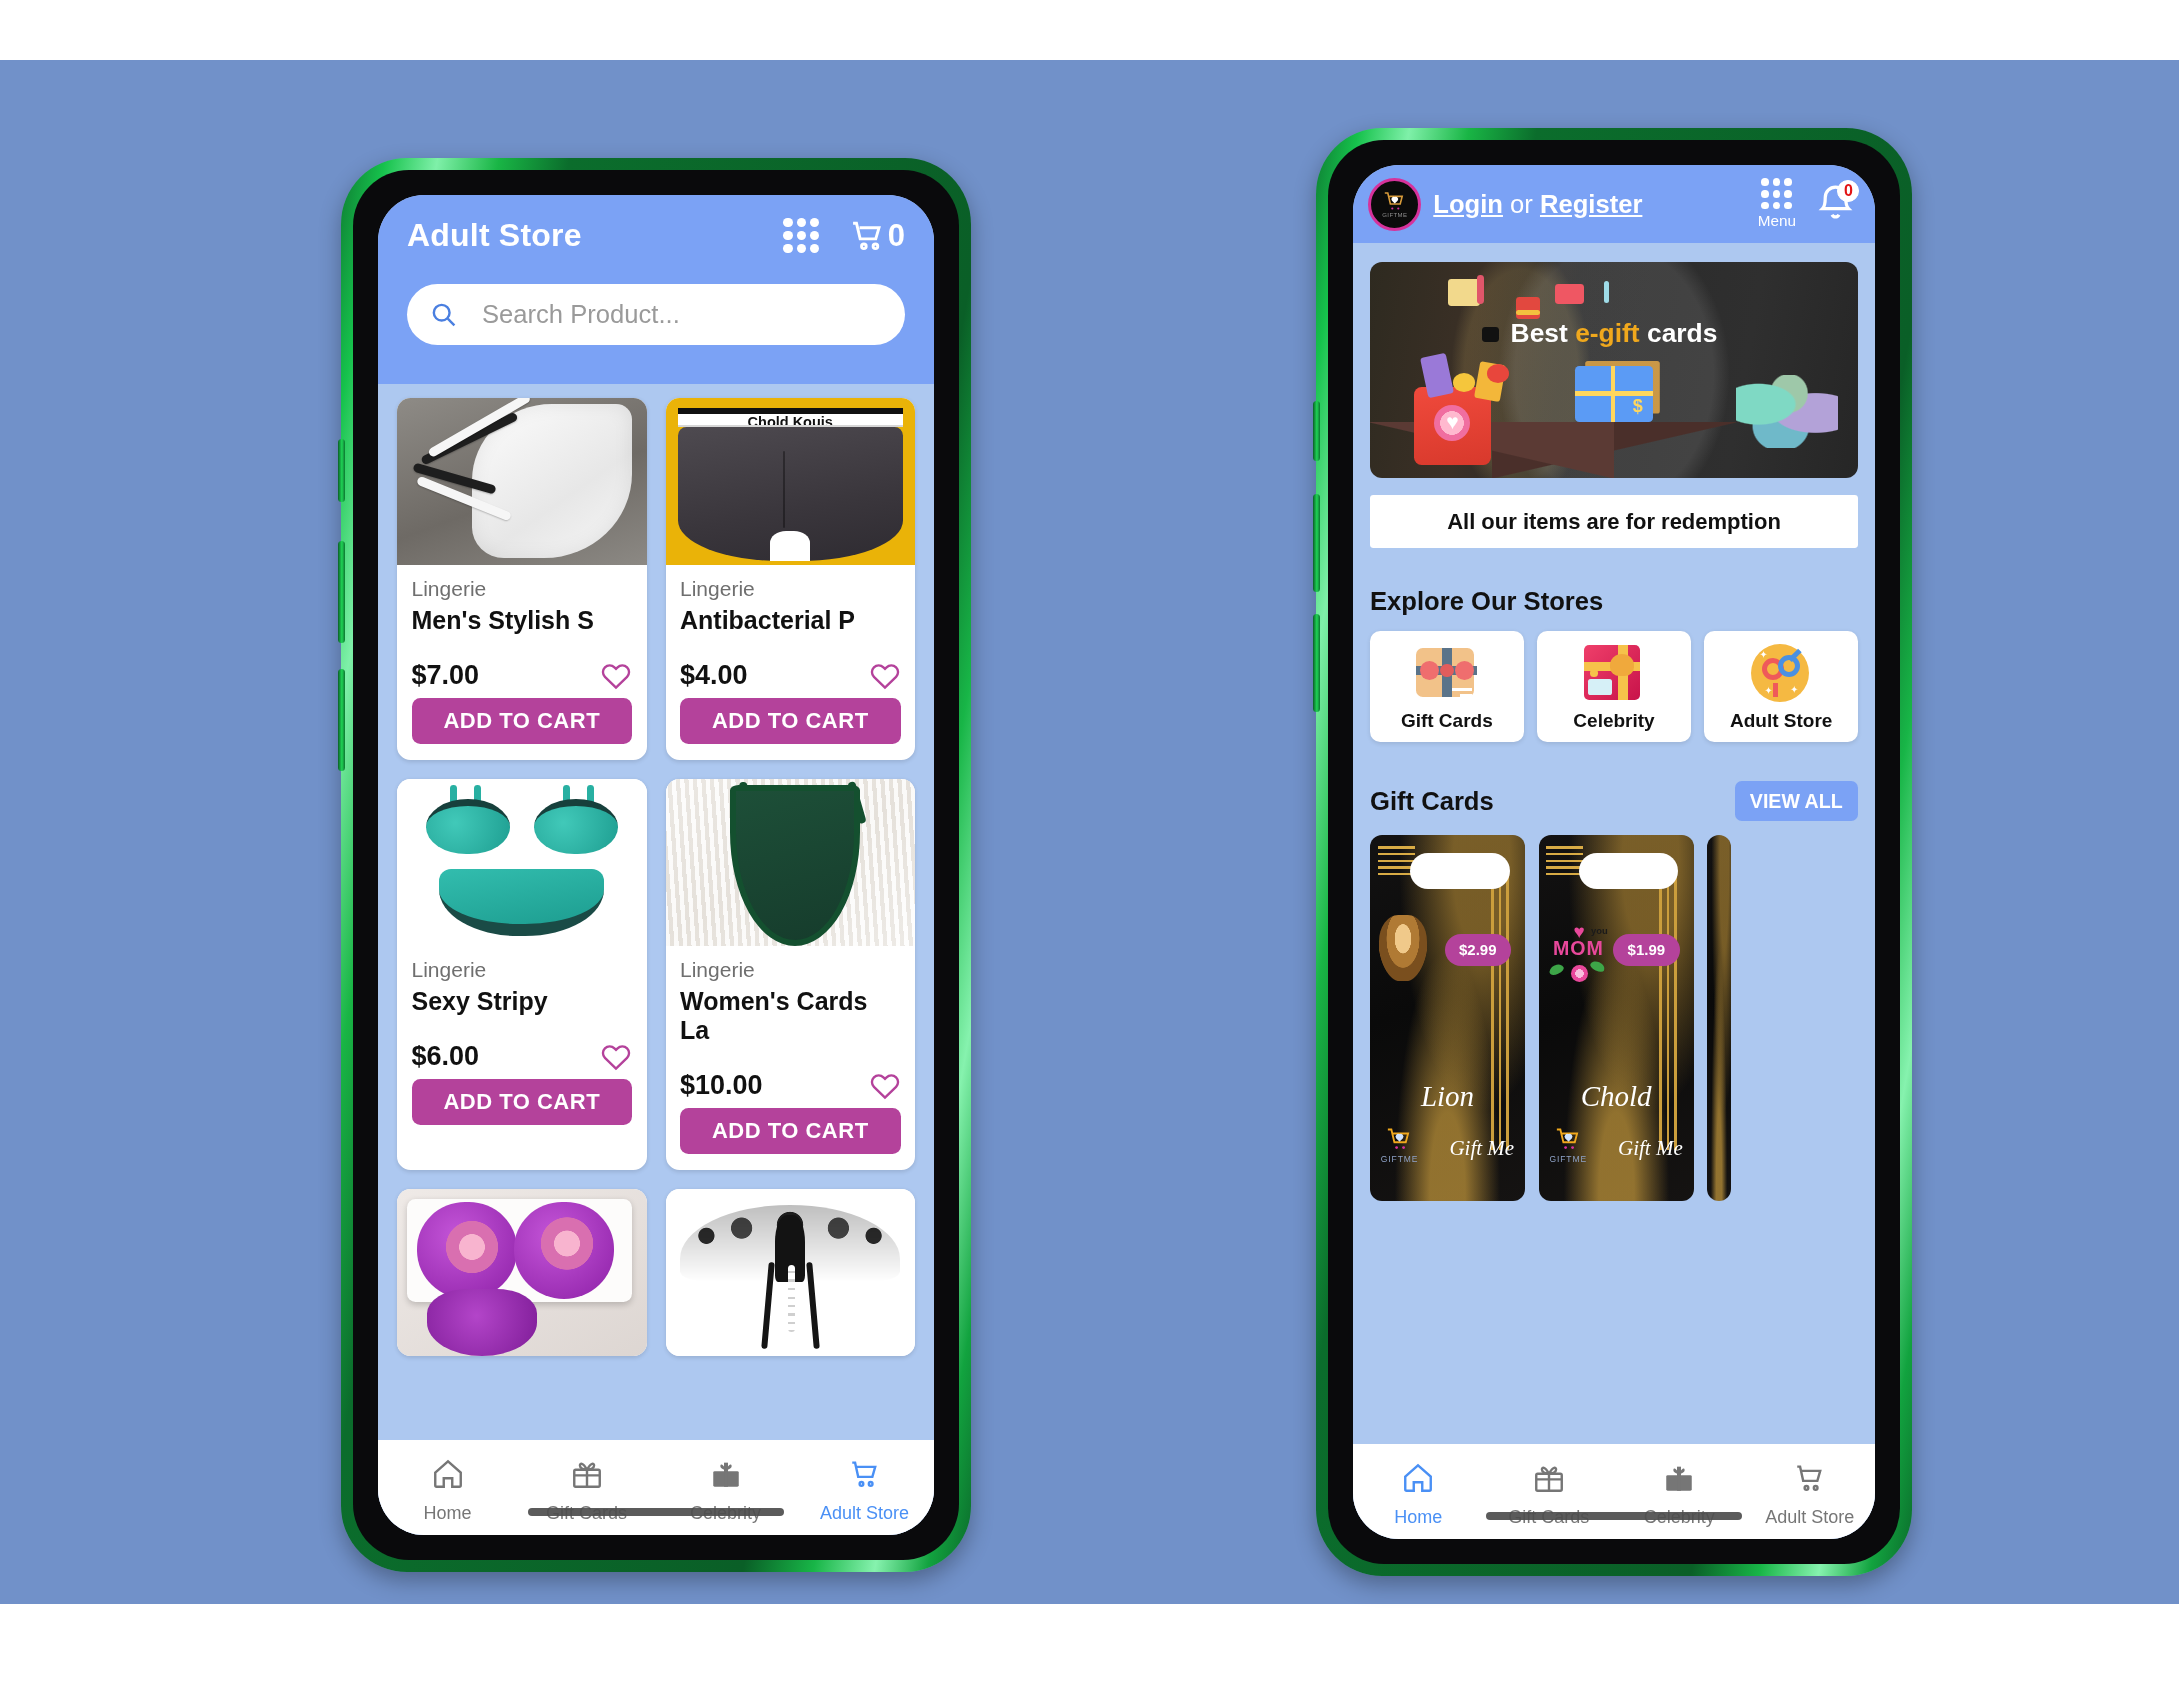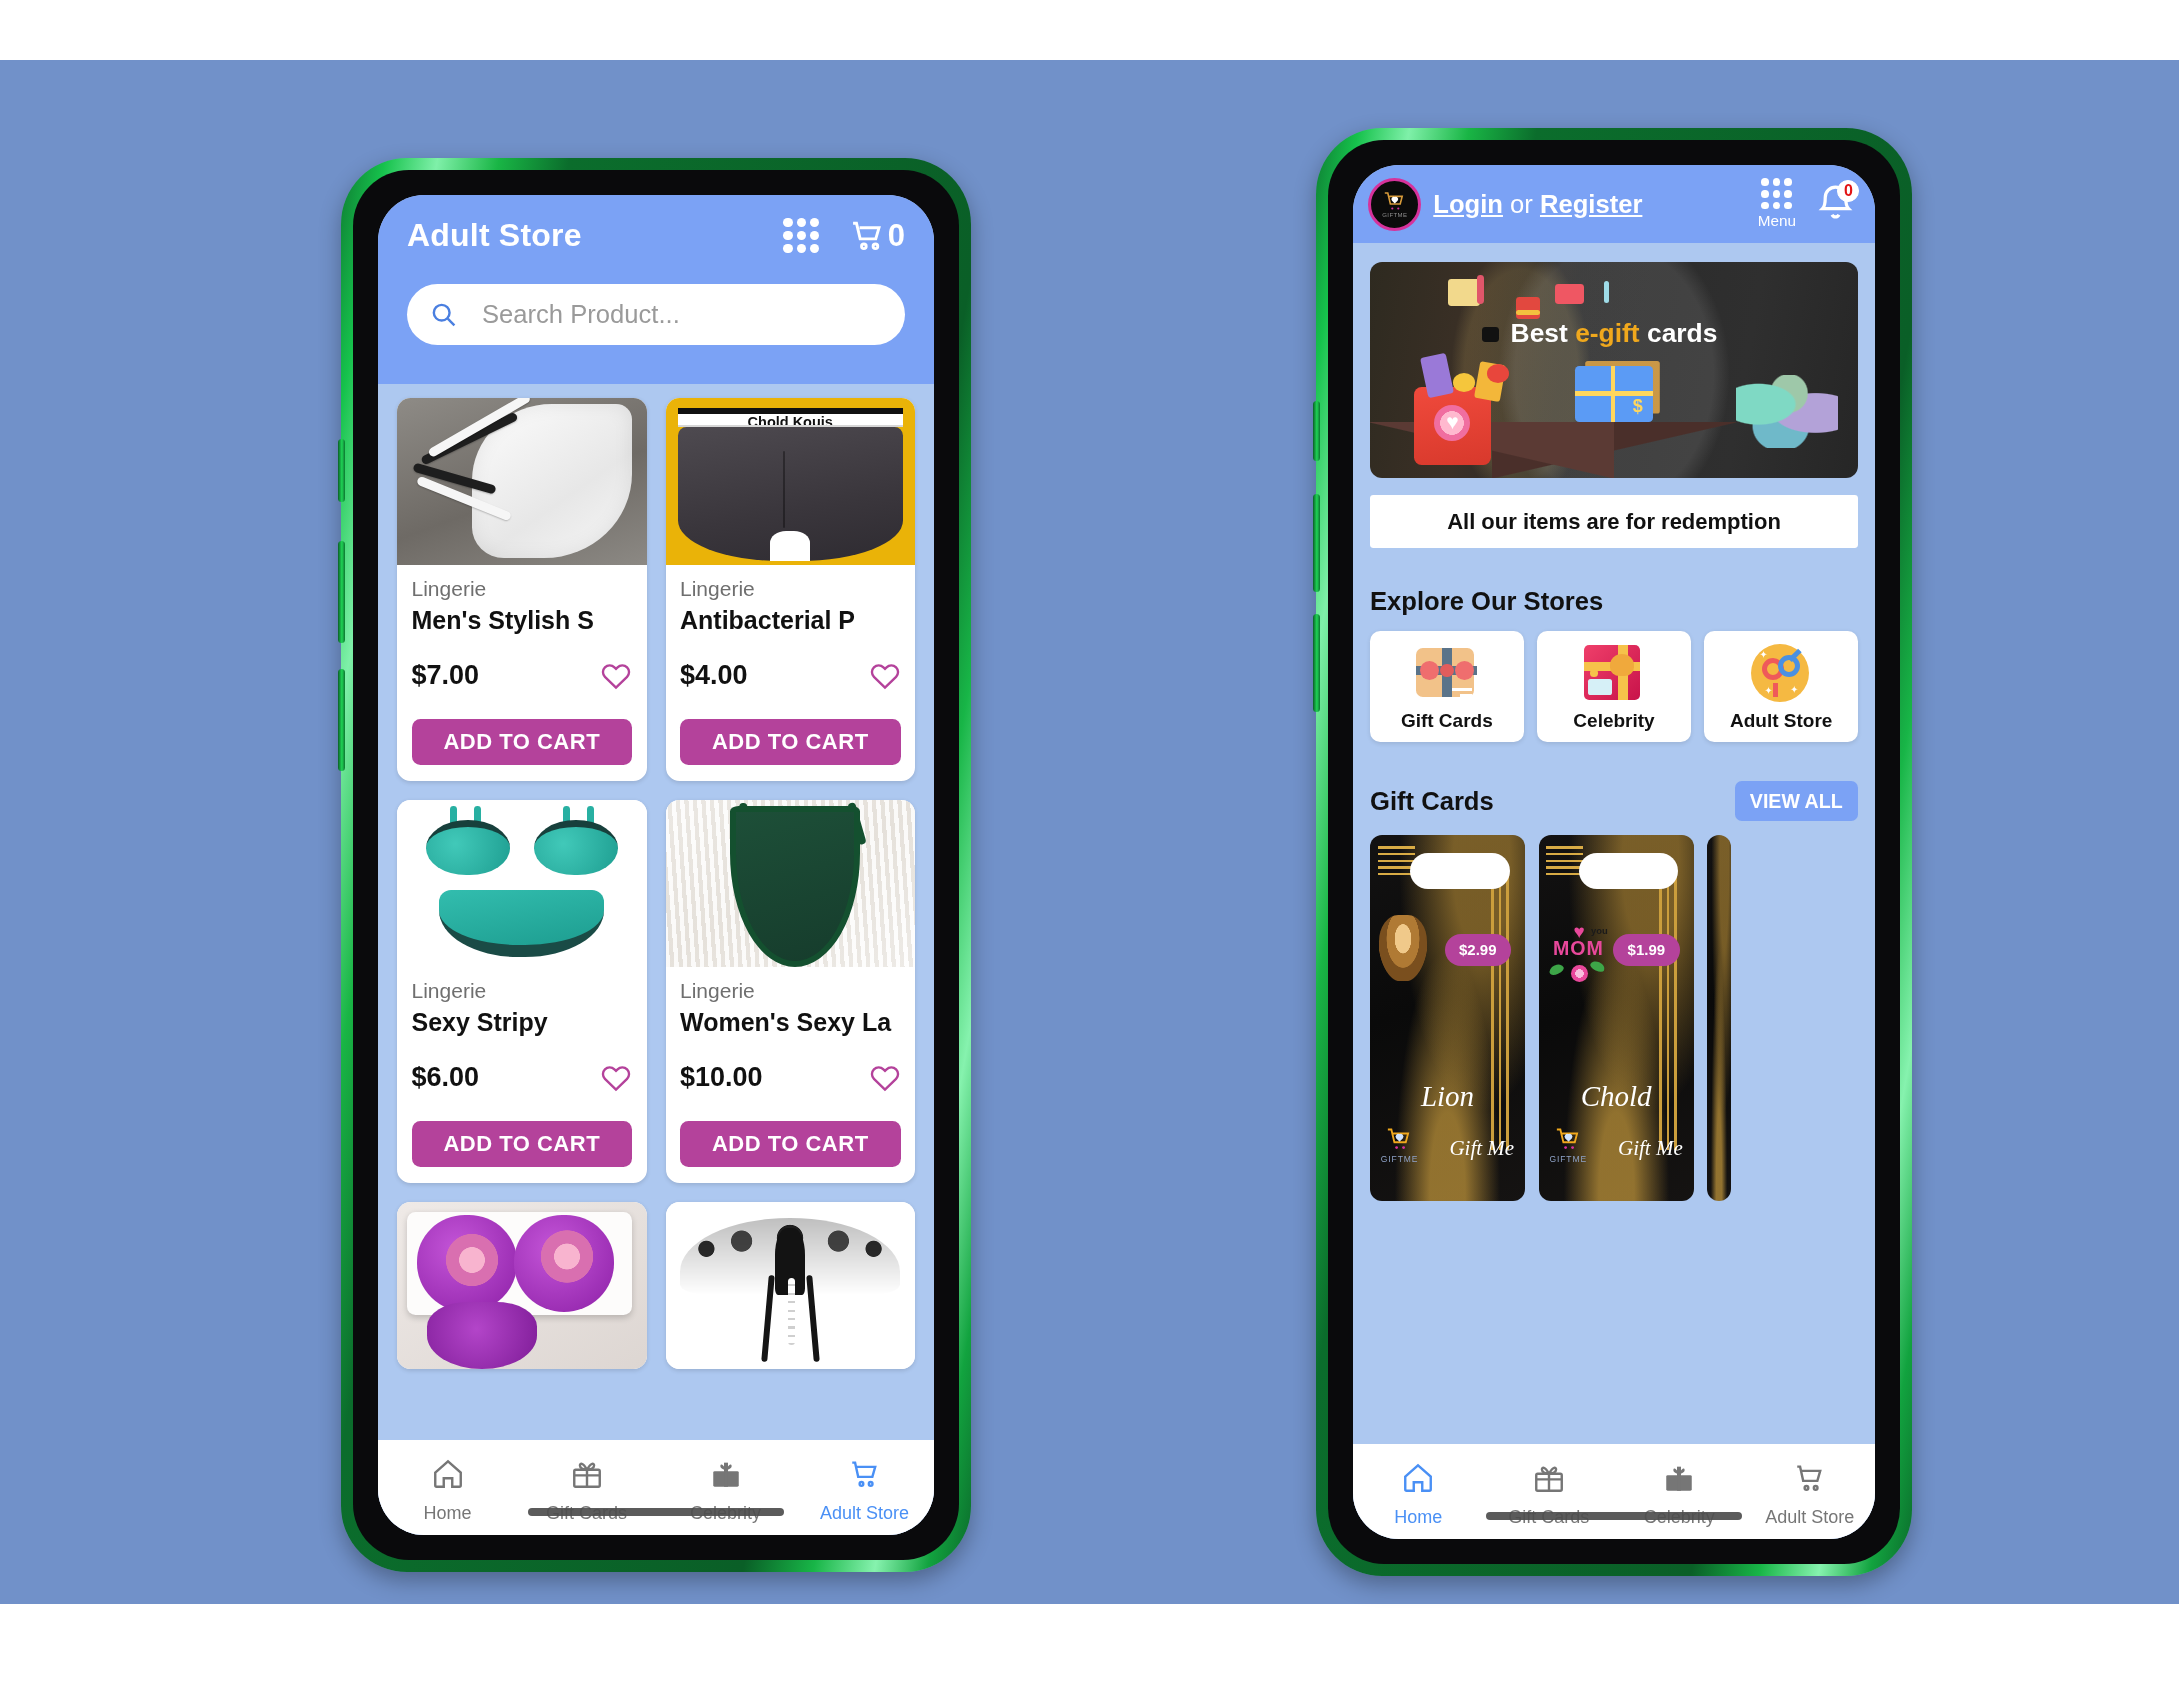--- a/index.html
+++ b/index.html
@@ -110,21 +110,21 @@
   }
   .pimg { width: 100%; height: 167px; position: relative; overflow: hidden; }
   .pbody { padding: 12px 14.5px 15.3px 14.5px; }
   .pcat { font-size: 21px; color: #6f6f6f; }
   .pname { font-size: 25px; color: #111; font-weight: 600; margin-top: 5.1px; }
   .prow { display: flex; align-items: center; margin-top: 25.6px; }
   .pprice { font-size: 27px; font-weight: 700; color: #111; }
   .pheart { margin-left: auto; }
   .pheart svg { width: 32px; height: 29px; display: block; }
   .pbtn {
-    margin-top: 28px; width: 100%; height: 46px;
+    margin-top: 7px; width: 100%; height: 46px;
     background: #b4429b; border: none; border-radius: 8.5px;
     color: #fff; font-size: 22px; font-weight: 600; letter-spacing: 0.5px;
     font-family: "Liberation Sans", sans-serif; cursor: pointer;
   }
 
   
   .art { position: absolute; inset: 0; }
   .art-thong-white { background: linear-gradient(160deg,#8e8b86,#6e6a65 55%,#8c8984); }
   .art-thong-white .tw-mesh {
     position:absolute; right:6%; top:4%; width:64%; height:92%;
@@ -609,21 +609,21 @@
               <div class="pimg">
                 <div class="art art-green-thong">
                   <div class="fur"></div>
                   <div class="gs a"></div>
                     <div class="gs b"></div>
                   <div class="gt"></div>
                 </div>
               </div>
               <div class="pbody">
                 <div class="pcat">Lingerie</div>
-                <div class="pname">Women's Sexy La</div>
+                <div class="pname">Women's Cards La</div>
                 <div class="prow">
                   <span class="pprice">$10.00</span>
                   <span class="pheart">
                     <svg viewBox="0 0 24 22" fill="none" stroke="#b4429b" stroke-width="1.8">
                       <path d="M12 20.2 3.6 12c-2-2-2-5.2 0-7.2s5.2-2 7.2 0l1.2 1.2 1.2-1.2c2-2 5.2-2 7.2 0s2 5.2 0 7.2z"></path>
                     </svg>
                   </span>
                 </div>
                 <button class="pbtn">ADD TO CART</button>
               </div>

